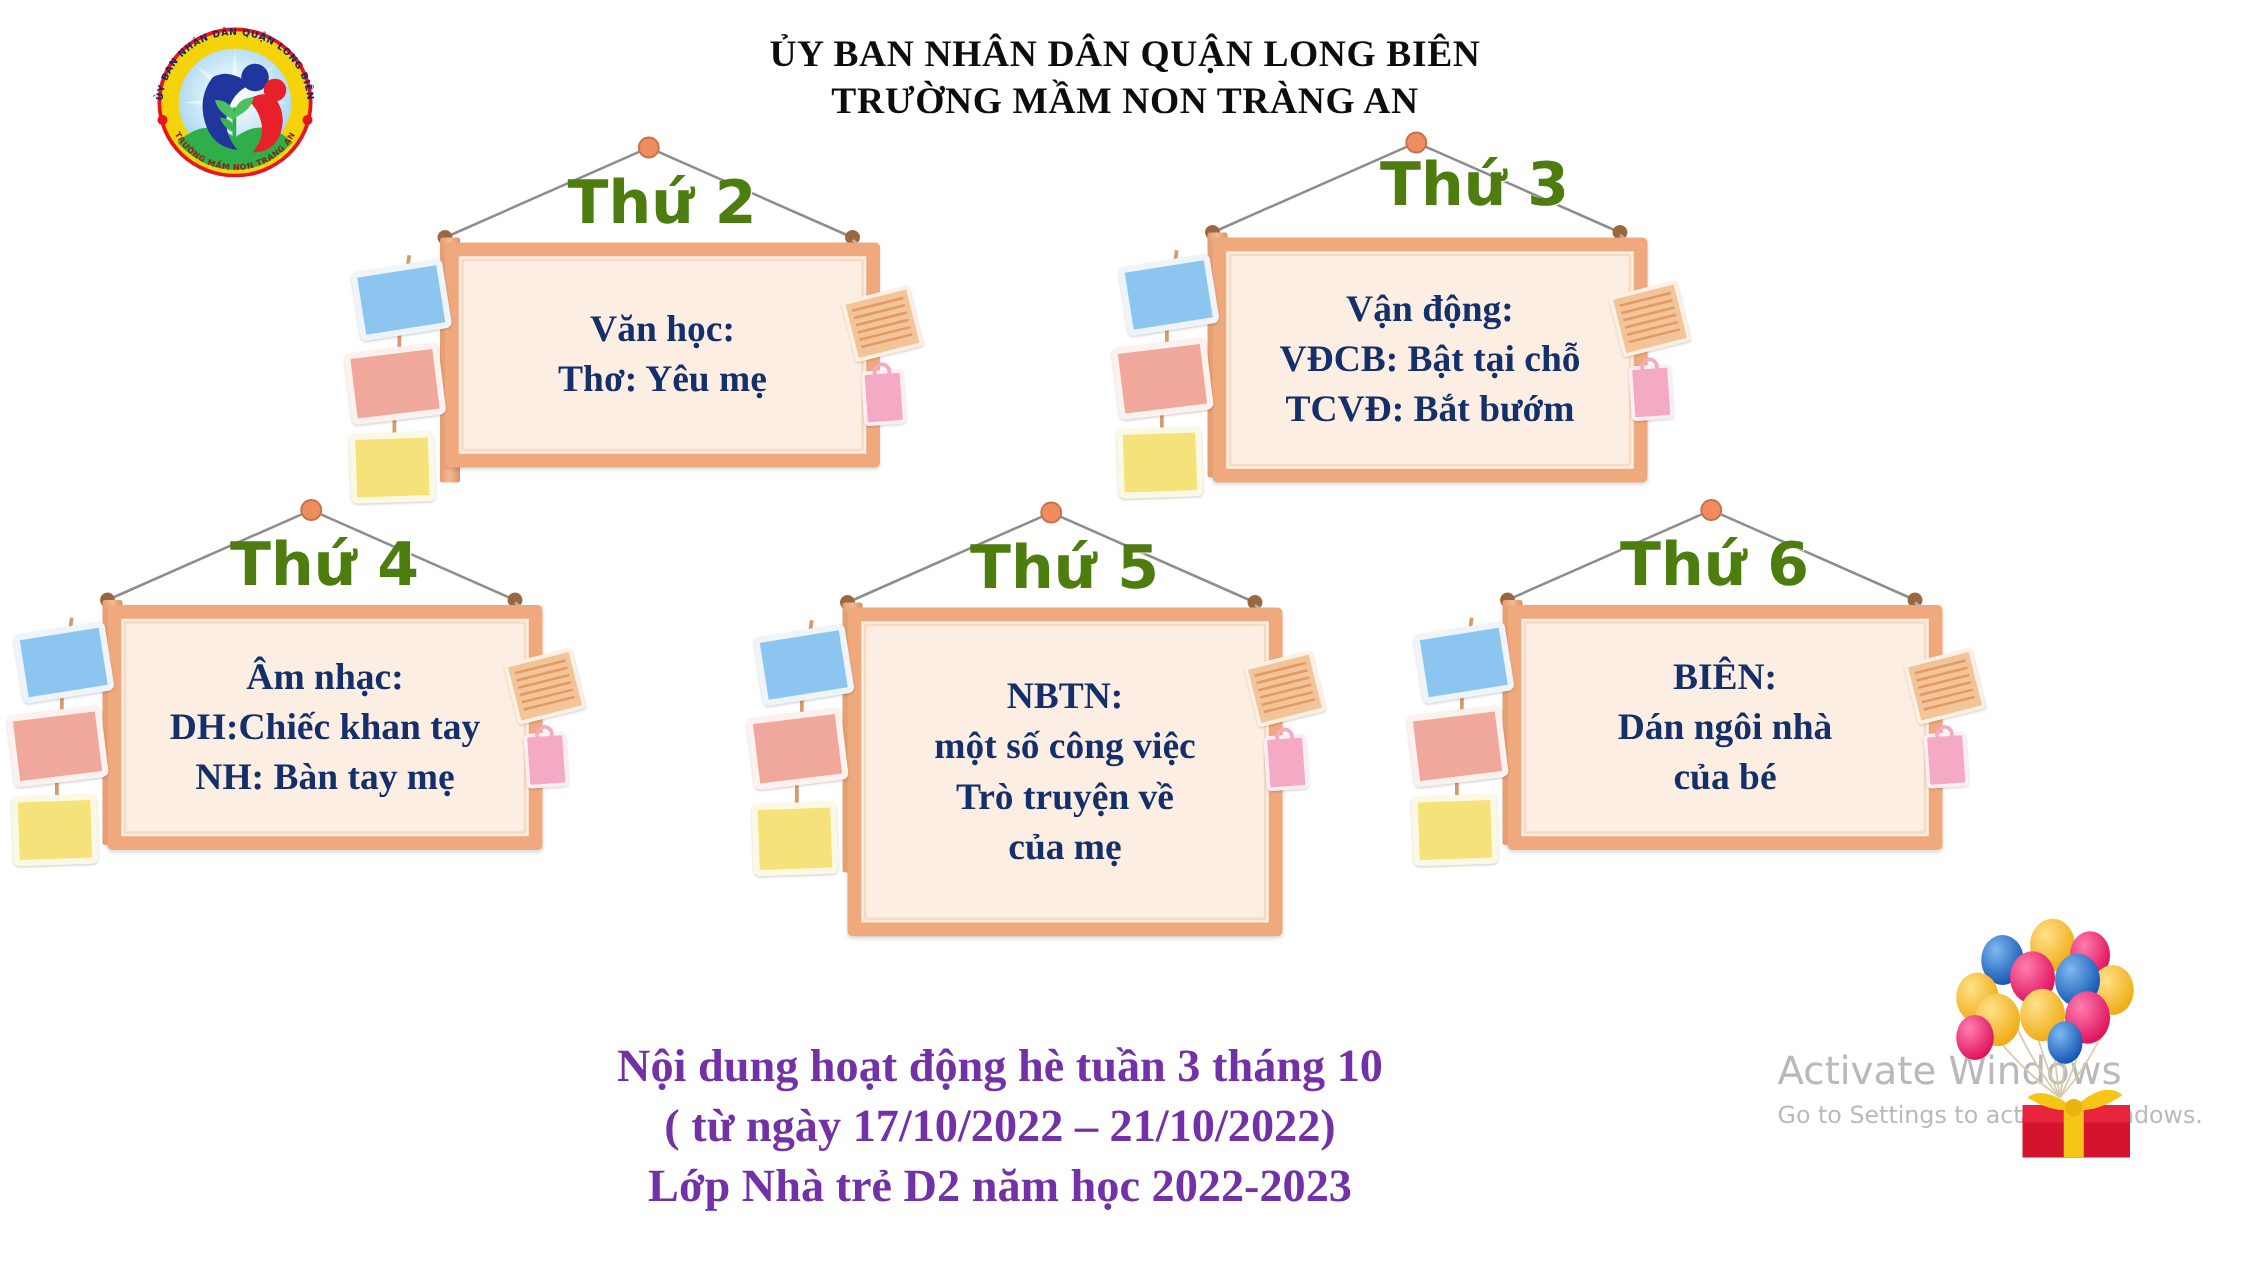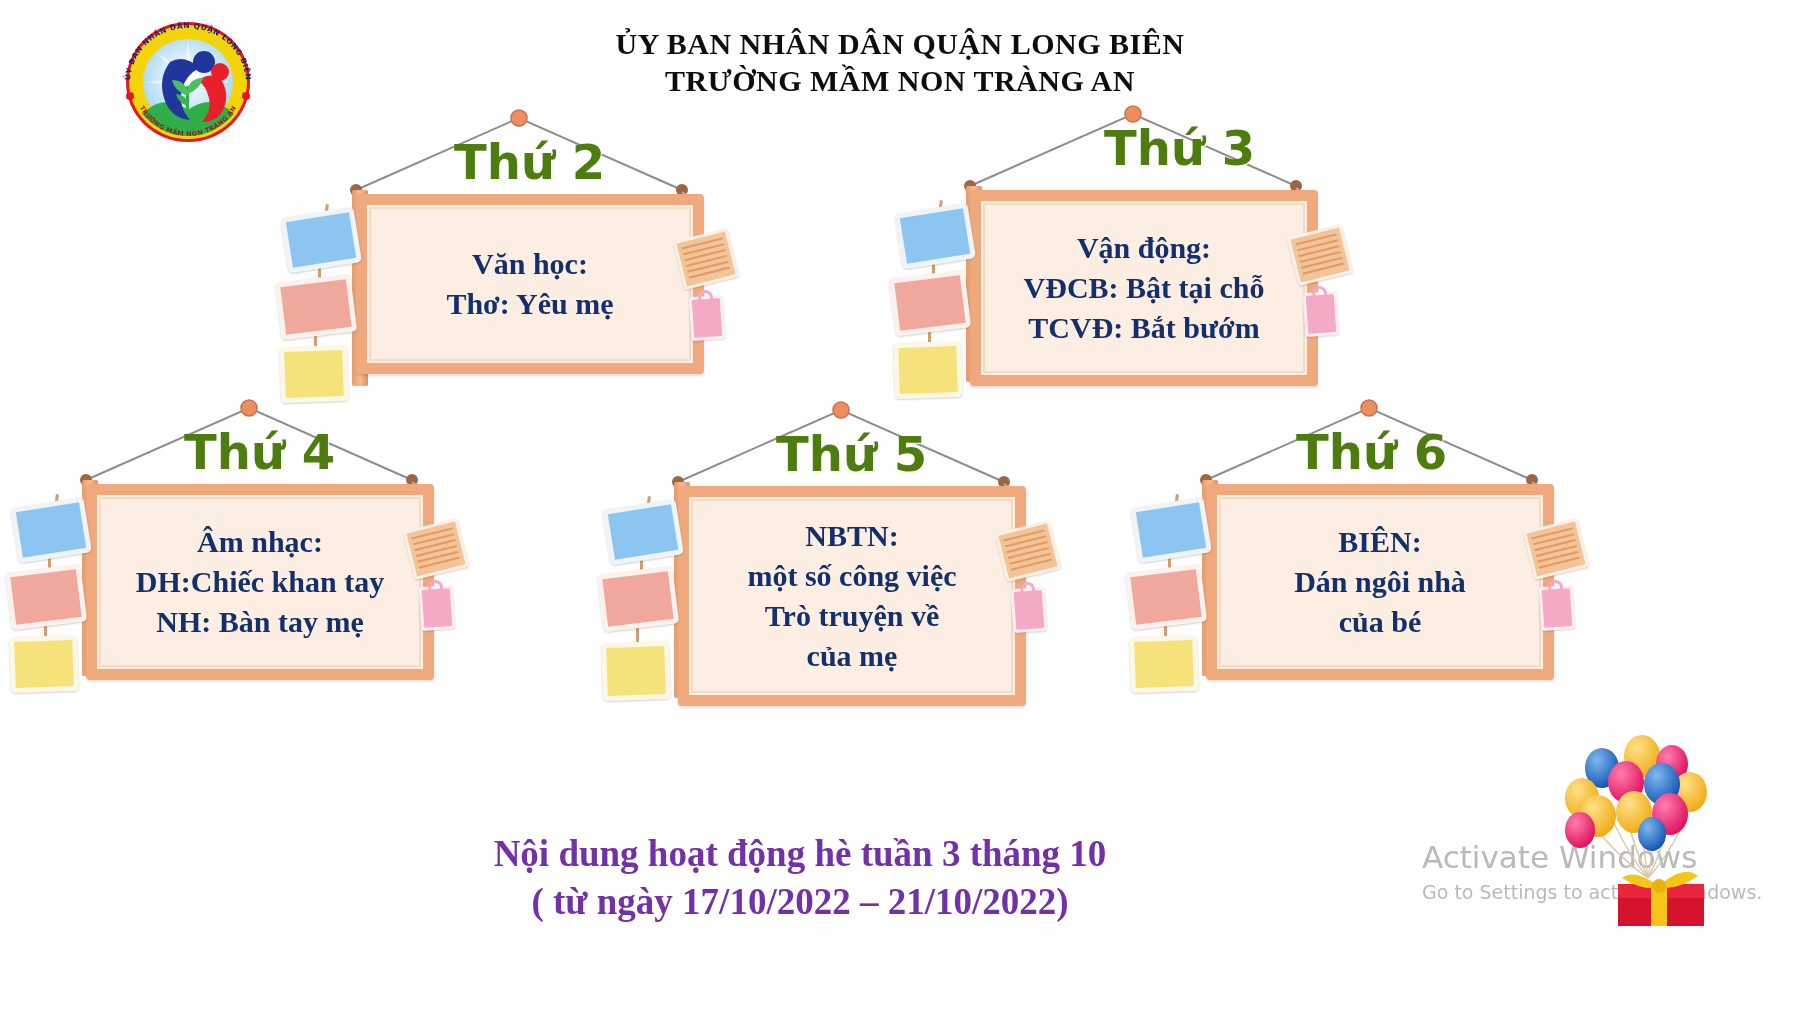--- a/index.html
+++ b/index.html
@@ -323,21 +323,21 @@
       <div class="lines">
           <i></i>
           <i></i>
           <i></i>
           <i></i>
           <i></i>
           <i></i>
         </div>
     </div>
     <div class="tag" style="left:414px;top:188px;width:34px;height:44px;transform:rotate(-4deg);"></div>
-    <div class="frame" style="left:80px;top:86px;width:348px;height:220px;">
+    <div class="frame" style="left:80px;top:86px;width:348px;height:263px;">
       <div class="frame-inner">
         <div class="content">
           <span class="ln">NBTN:</span>
           <span class="ln">một số công việc</span>
           <span class="ln">Trò truyện về</span>
           <span class="ln">của mẹ</span>
         </div>
       </div>
     </div>
   </div>
@@ -433,15 +433,16 @@
         <path d="M103,160 Q78,142 66,152 Q84,164 103,162 Z" fill="#f5c518"></path>
         <path d="M103,160 Q128,138 142,150 Q122,164 103,162 Z" fill="#f5c518"></path>
         <circle cx="103" cy="160" r="7" fill="#e8b310"></circle>
       </g>
     </svg>
   </div>
 
   <div class="footer">
     <span>Nội dung hoạt động hè tuần 3 tháng 10</span>
     <span>( từ ngày 17/10/2022 – 21/10/2022)</span>
+    <span>Lớp Nhà trẻ D2 năm học 2022-2023</span>
   </div>
 
 </div>
 
 </body></html>

